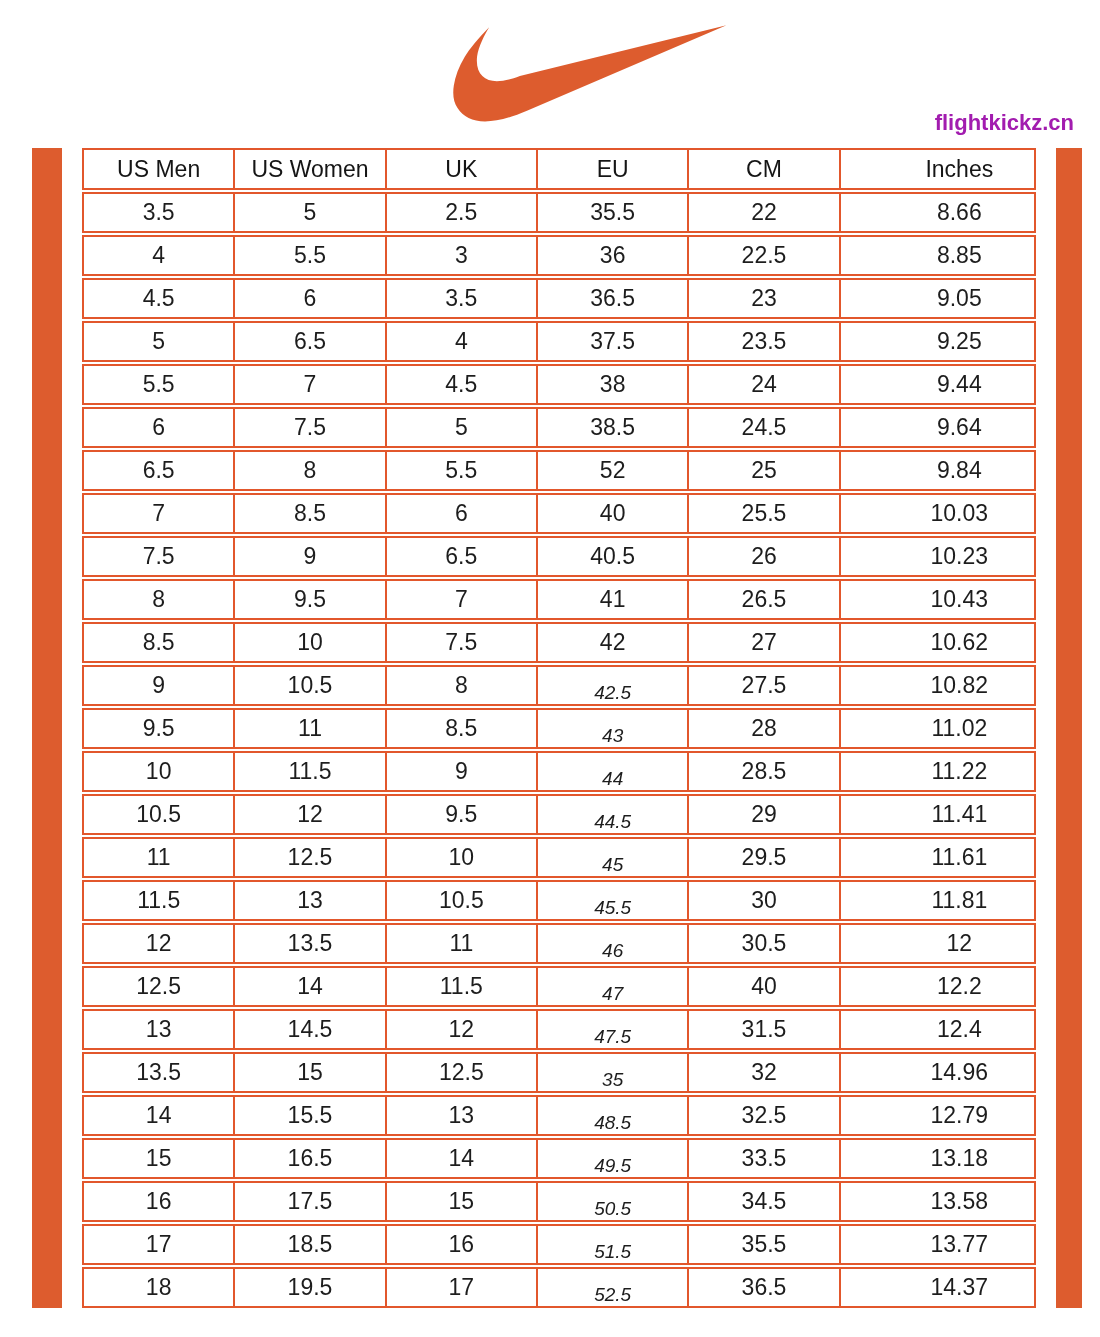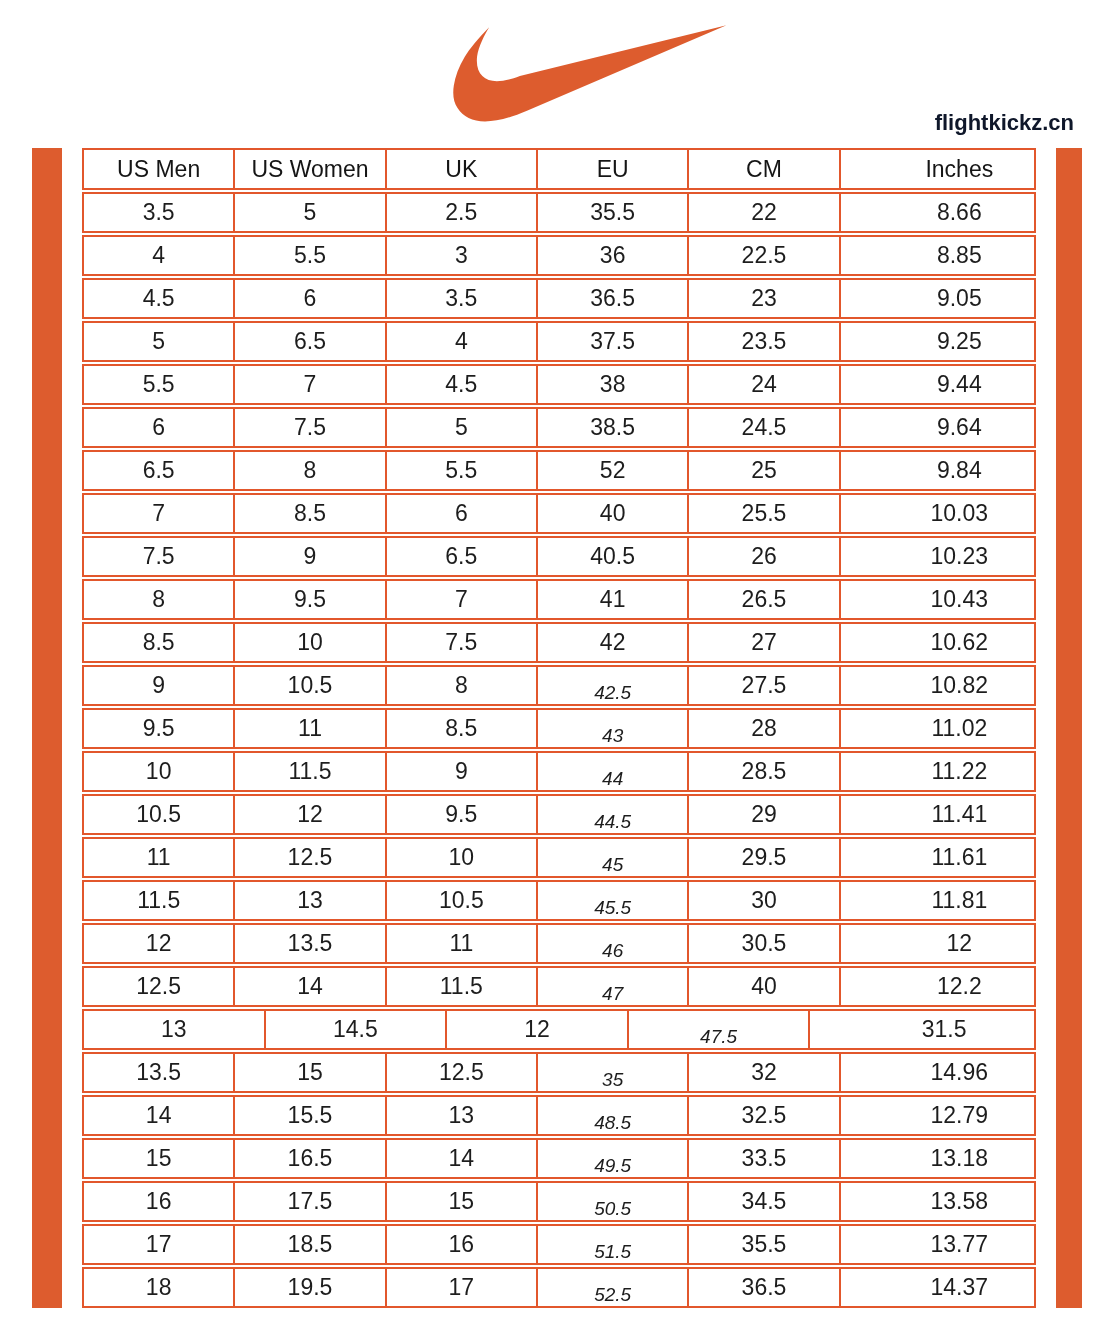--- a/index.html
+++ b/index.html
@@ -18,21 +18,21 @@
     overflow:hidden;
   }
   .page{width:1100px;height:1337px;background:var(--bg);position:relative;}
 
   
   .top{position:relative;height:148px;}
   .swoosh{position:absolute;left:453px;top:24px;width:274px;height:98px;}
   .swoosh svg{width:100%;height:100%;display:block;}
   .site{
     position:absolute;right:26px;top:110px;
-    font-size:22px;font-weight:600;color:#0f172a;
+    font-size:22px;font-weight:600;color:#a21caf;
     letter-spacing:0px;
   }
 
   
   .table-zone{
     position:absolute;left:0;top:148px;
     width:1100px;
     padding-left:32px;padding-right:18px;
     display:flex;align-items:stretch;gap:20px;
   }
@@ -250,20 +250,21 @@
             <div class="cell eu-top">47</div>
             <div class="cell">40</div>
             <div class="cell">12.2</div>
           </div>
           <div class="row">
             <div class="cell">13</div>
             <div class="cell">14.5</div>
             <div class="cell">12</div>
             <div class="cell eu-top">47.5</div>
             <div class="cell">31.5</div>
+            <div class="cell">12.4</div>
           </div>
           <div class="row">
             <div class="cell">13.5</div>
             <div class="cell">15</div>
             <div class="cell">12.5</div>
             <div class="cell eu-top">35</div>
             <div class="cell">32</div>
             <div class="cell">14.96</div>
           </div>
           <div class="row">

